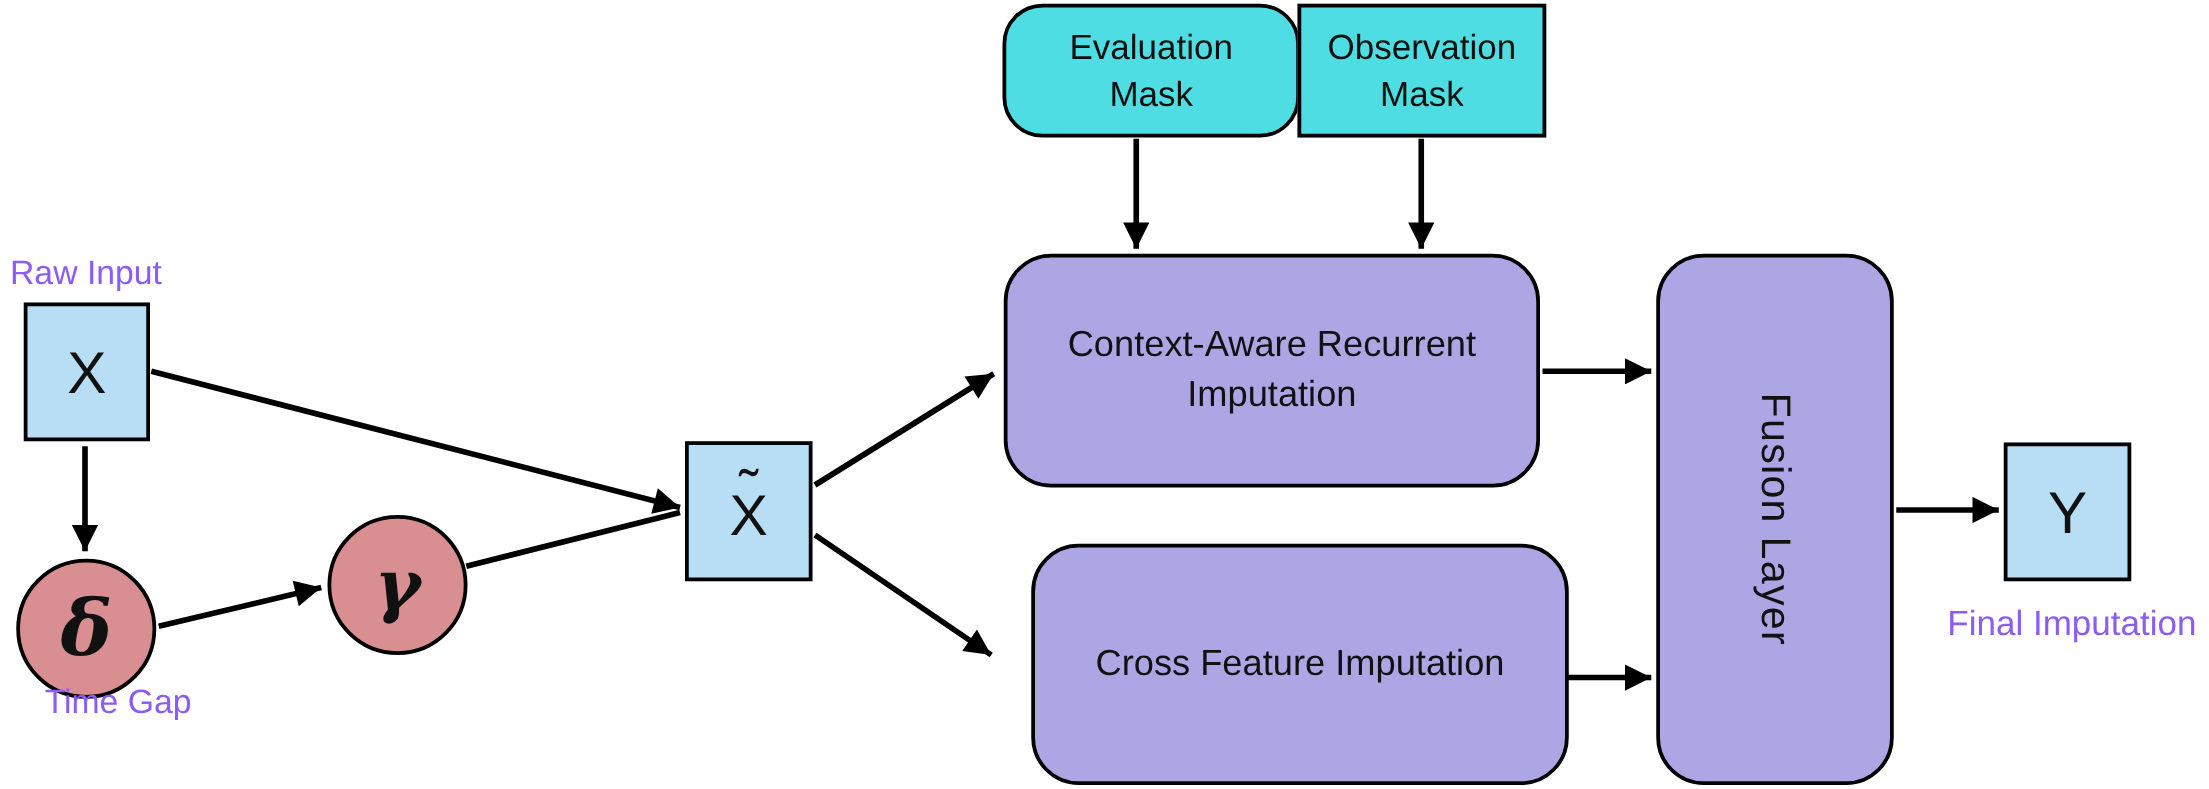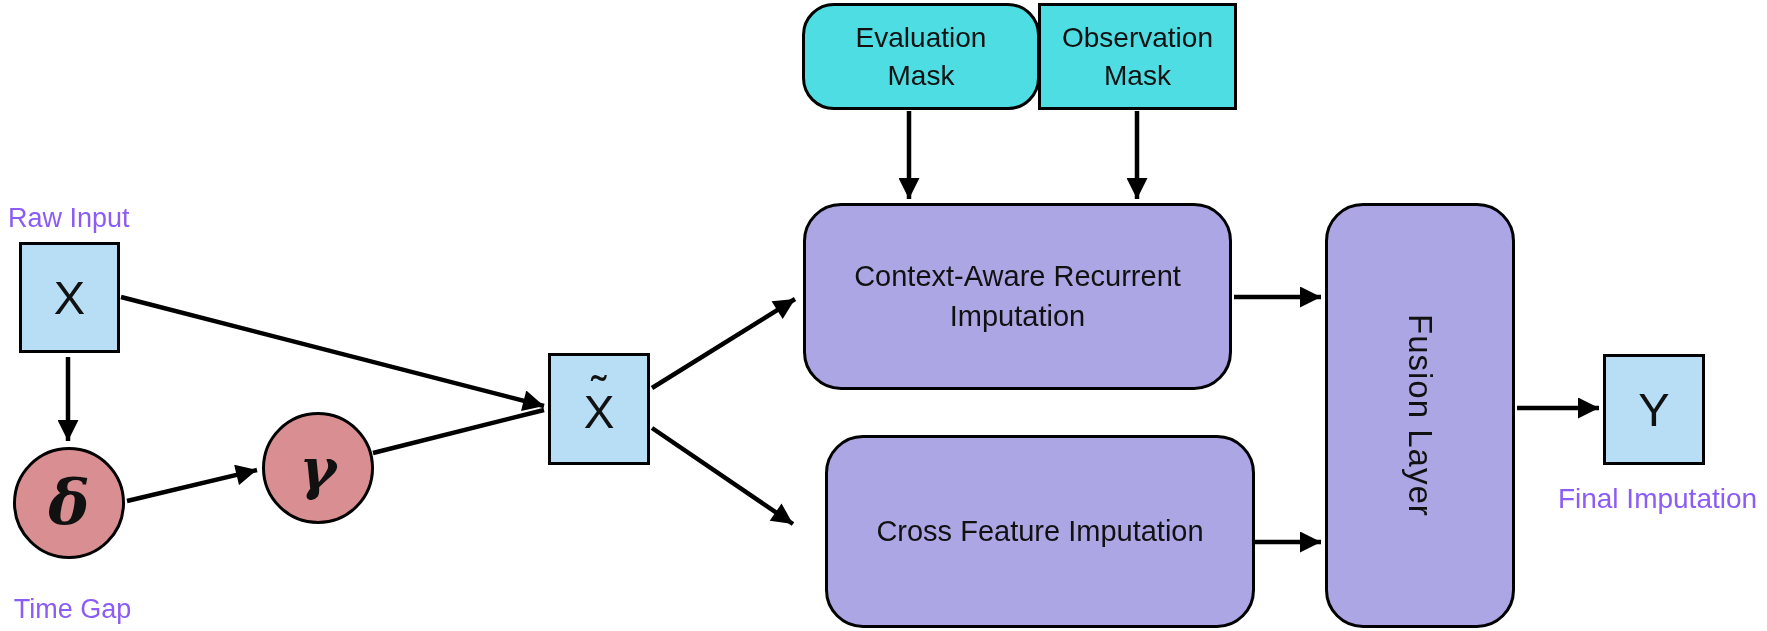--- a/index.html
+++ b/index.html
@@ -74,21 +74,21 @@
   </svg>
 
   <div class="lbl nowrap" style="left:8px;top:203px;width:140px;text-align:left;">Raw Input</div>
   <div class="node sq" style="left:19px;top:242px;width:101px;height:111px;">
     <span class="sym">X</span>
   </div>
 
   <div class="node circle" style="left:13px;top:447px;width:112px;height:112px;">
     <span class="greek">δ</span>
   </div>
-  <div class="lbl nowrap" style="left:0px;top:594px;width:145px;">Time Gap</div>
+  <div class="lbl nowrap" style="left:0px;top:546px;width:145px;padding-left:22px;">Time Gap</div>
 
   <div class="node circle" style="left:262px;top:412px;width:112px;height:112px;">
     <span class="greek" style="font-size:56px;">γ</span>
   </div>
 
   <div class="node sq" style="left:548px;top:353px;width:102px;height:112px;">
     <span class="xtilde">
       <span class="accent">˜</span>
       <span class="letter">X</span>
     </span>

